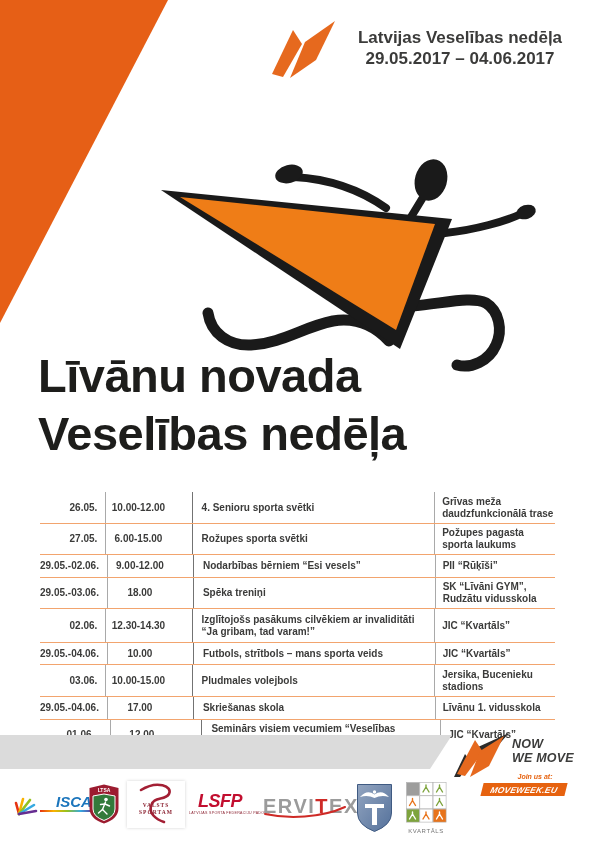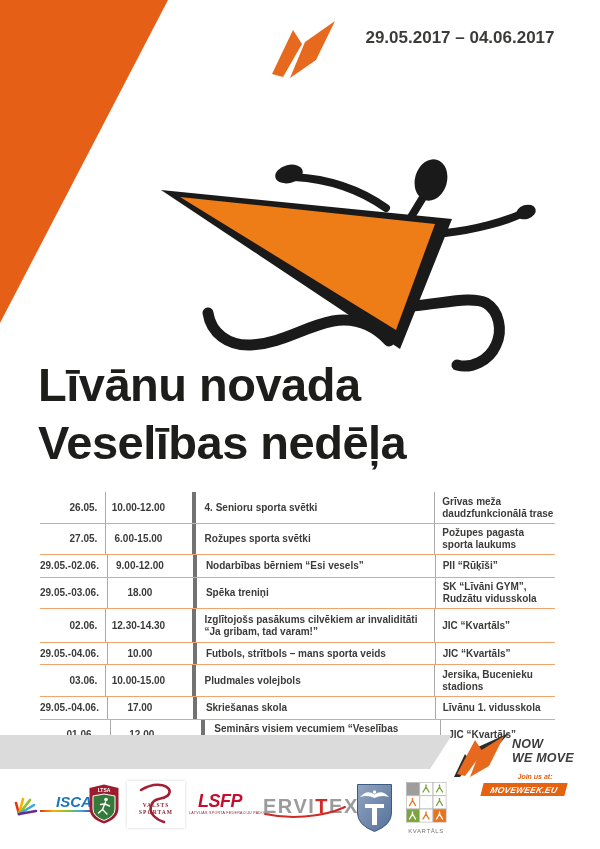--- a/index.html
+++ b/index.html
@@ -9,30 +9,30 @@
   }
   
   .corner{position:absolute;left:0;top:0;width:170px;height:326px;}
   
   .hdr-logo{position:absolute;left:268px;top:18px;width:70px;height:66px;}
   .hdr-text{position:absolute;left:336px;top:27px;width:248px;text-align:center;
     font-weight:bold;font-size:17px;line-height:21px;color:#3B3B3A;}
   
   .runner{position:absolute;left:140px;top:118px;width:405px;height:256px;}
   
-  .title{position:absolute;left:38px;top:356px;font-weight:bold;color:#1D1D1B;
+  .title{position:absolute;left:38px;top:347px;font-weight:bold;color:#1D1D1B;
     font-size:47px;line-height:58px;letter-spacing:-0.5px;white-space:nowrap;}
   
   .sched{position:absolute;left:40px;top:492px;width:515px;font-size:10px;font-weight:bold;line-height:12px;color:#3B3B3A;}
   .trow{display:flex;border-bottom:1px solid #F2A46E;}
   .trow:last-child{border-bottom:none;gap:8px;}
   .c{display:flex;align-items:center;box-sizing:border-box;}
   .c.date{width:68px;justify-content:flex-end;text-align:center;padding:3px 8px 3px 0;}
   .c.time{width:68px;justify-content:center;text-align:center;border-left:1px solid #A9A9A9;padding:3px 2px;}
-  .c.event{width:253px;border-left:4px solid #737373;padding:3px 8px 3px 9px;margin-left:21px;}
+  .c.event{width:253px;border-left:1px solid #737373;padding:3px 8px 3px 9px;margin-left:21px;}
   .c.loc{width:126px;border-left:1px solid #A9A9A9;padding:3px 0 3px 7px;}
   
   .band{position:absolute;left:0;top:735px;width:452px;height:34px;background:#DBDBDB;
     -webkit-clip-path:polygon(0 0,100% 0,calc(100% - 22px) 100%,0 100%);
     clip-path:polygon(0 0,100% 0,calc(100% - 22px) 100%,0 100%);}
   .nwm-icon{position:absolute;left:452px;top:733px;width:58px;height:44px;}
   .nwm-text{position:absolute;left:512px;top:737px;font-style:italic;font-weight:800;
     font-size:12.5px;line-height:14px;color:#3C3C3B;letter-spacing:0.2px;white-space:nowrap;}
   .nwm-join{position:absolute;left:503px;top:773px;width:64px;text-align:center;
     font-style:italic;font-weight:bold;font-size:7px;color:#E6620F;}
@@ -65,20 +65,21 @@
 
 <svg class="corner" viewBox="0 0 170 326">
   <polygon points="0,0 168,0 0,323" fill="#E65F16"></polygon>
 </svg>
 
 <svg class="hdr-logo" viewBox="0 0 70 66">
   <polygon points="4,56 25,12 34,26 15,59" fill="#E6691E"></polygon>
   <polygon points="37,24 67,3 48,42 22,60" fill="#E6691E"></polygon>
 </svg>
 <div class="hdr-text">
+  <div>Latvijas Veselības nedēļa</div>
   <div>29.05.2017 – 04.06.2017</div>
 </div>
 
 <svg class="runner" viewBox="140 118 405 256">
   <g stroke="#1A1A1A" stroke-linecap="round" fill="none">
     <path d="M 294,177 C 330,179 362,191 386,208" stroke-width="8"></path>
     <path d="M 422,199 L 411,217" stroke-width="8"></path>
     <path d="M 445,233 C 475,230 506,221 521,214" stroke-width="8"></path>
     <path d="M 412,306 C 446,303 472,296 486,303 C 499,311 503,330 496,345 C 489,361 471,369 457,365" stroke-width="11"></path>
     <path d="M 208,313 C 211,333 228,346 251,345 C 283,343 303,327 333,321 C 357,317 376,327 389,341" stroke-width="11"></path>

